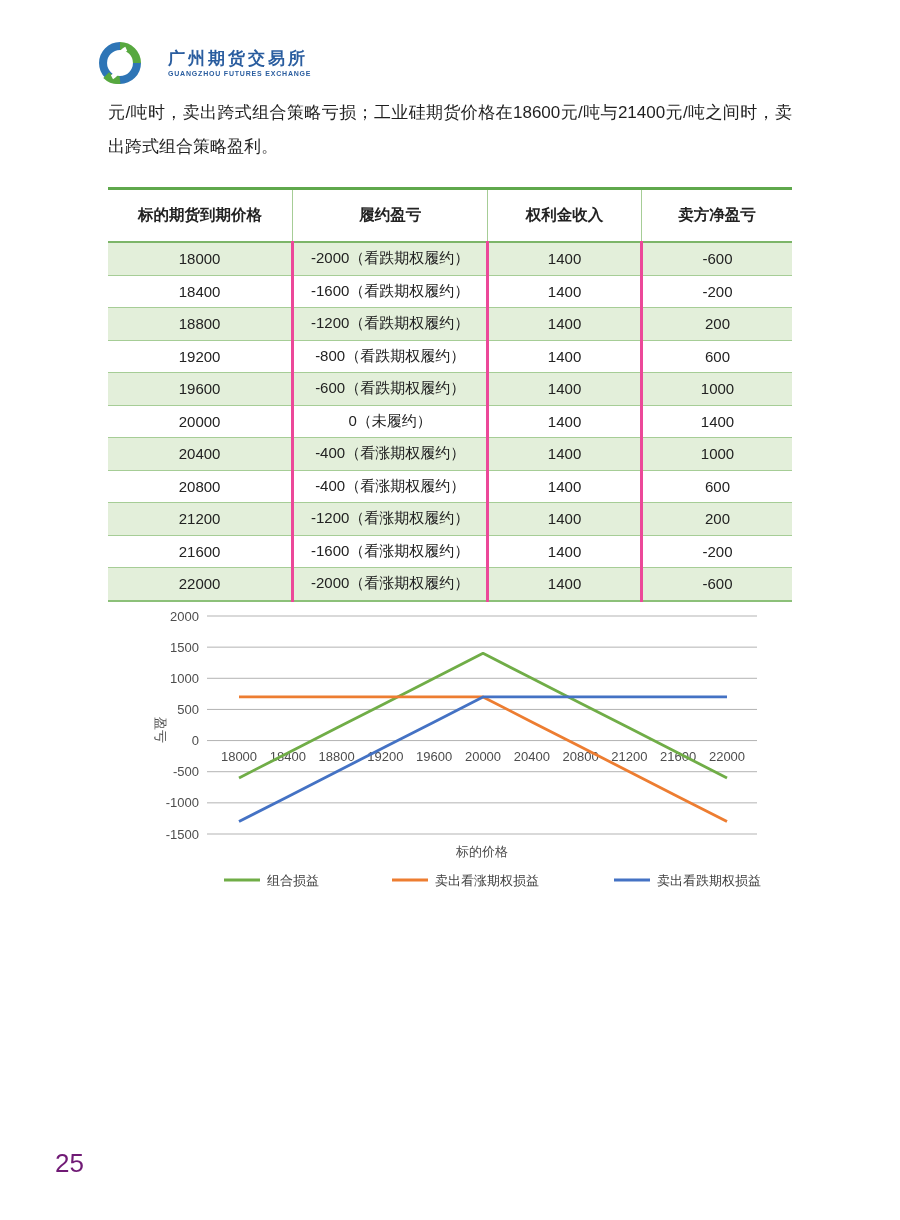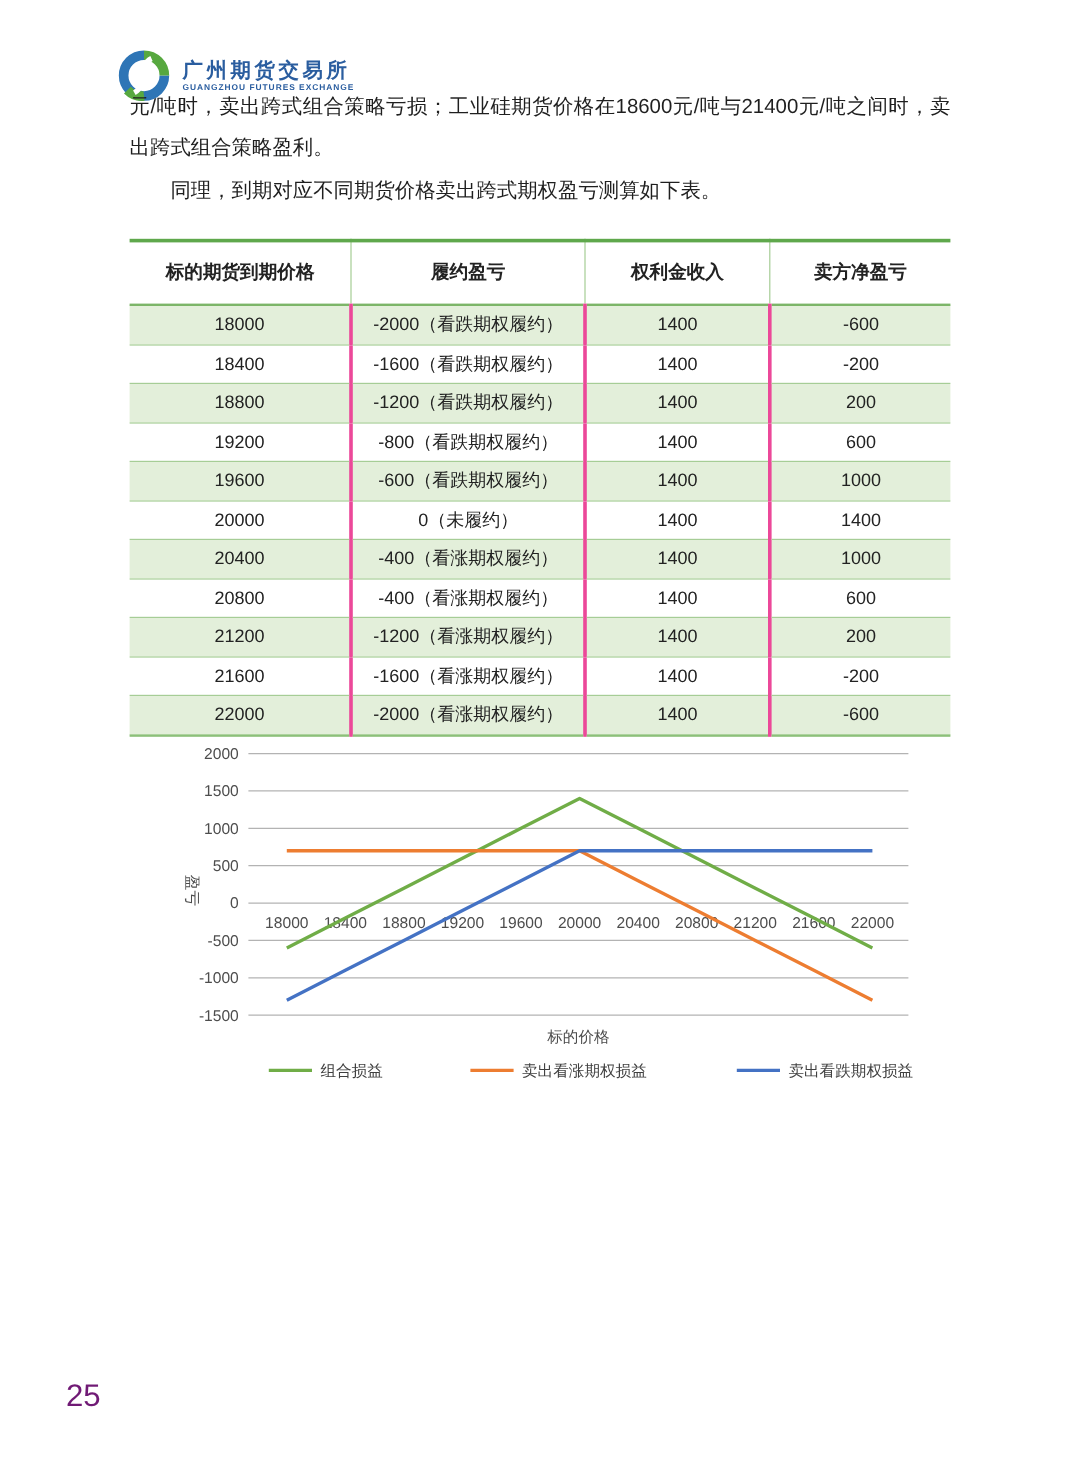--- a/index.html
+++ b/index.html
@@ -6,28 +6,28 @@
   .page{
     position:relative;
     width:900px;height:1220px;
     background:#ffffff;
     font-family:"Liberation Sans","DejaVu Sans",sans-serif;
     color:#262626;
     overflow:hidden;
     border-bottom:1px solid #e4e4e4;
   }
   
-  .brand{position:absolute;top:38px;left:95px;display:flex;align-items:center;gap:7px;}
+  .brand{position:absolute;top:38px;left:95px;display:flex;align-items:center;gap:23px;}
   .brand-text{display:flex;flex-direction:column;line-height:1;}
   .brand-cn{font-size:17px;font-weight:bold;color:#2a5d9f;letter-spacing:3px;}
   .brand-en{font-size:7px;font-weight:bold;color:#2a5d9f;letter-spacing:0.8px;margin-top:3px;}
   
   .content{position:absolute;left:108px;top:0;width:684px;}
   .para{margin:0;font-size:17px;line-height:34px;text-align:justify;color:#1f1f1f;}
-  .para-first{padding-top:72px;}
+  .para-first{padding-top:96px;}
   .para-indent{text-indent:2em;margin-top:2px;}
   
   table.pnl{
     width:100%;
     margin-top:23px;
     border-collapse:collapse;
     border-top:3px solid #5fa84c;
     border-bottom:2px solid #8cc079;
     font-size:15px;
     color:#222;
@@ -71,21 +71,20 @@
       <path d="M35 12 C 22 18 32 37 19 44" stroke="#ffffff" stroke-width="5" fill="none"></path>
     </svg>
     <div class="brand-text">
       <div class="brand-cn">广州期货交易所</div>
       <div class="brand-en">GUANGZHOU FUTURES EXCHANGE</div>
     </div>
   </header>
 
   <main class="content">
     <p class="para para-first">元/吨时，卖出跨式组合策略亏损；工业硅期货价格在18600元/吨与21400元/吨之间时，卖出跨式组合策略盈利。</p>
-    <p class="para para-indent">同理，到期对应不同期货价格卖出跨式期权盈亏测算如下表。</p>
 
     <table class="pnl">
       <colgroup id="pnl-colgroup">
           <col style="width: 27%;">
           <col style="width: 28.5%;">
           <col style="width: 22.5%;">
           <col style="width: 22%;">
         </colgroup>
       <thead>
           <tr id="pnl-head-row">

